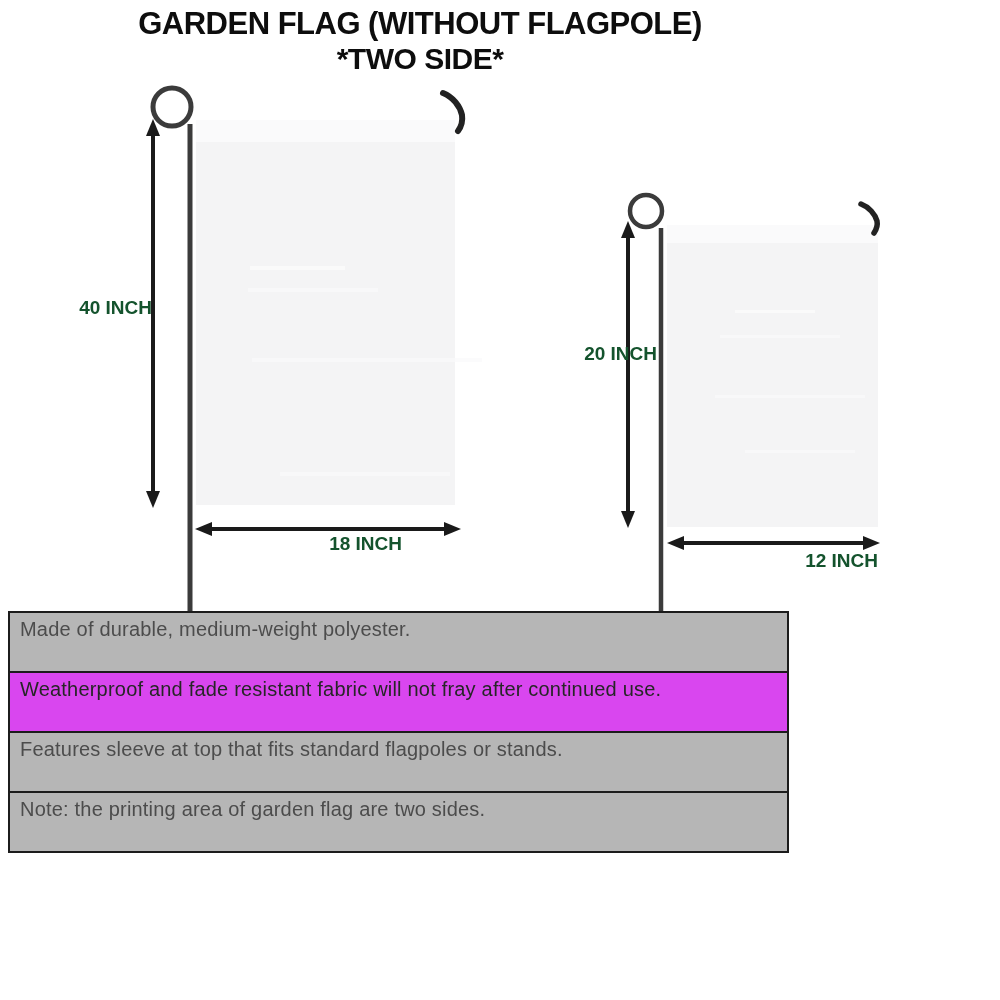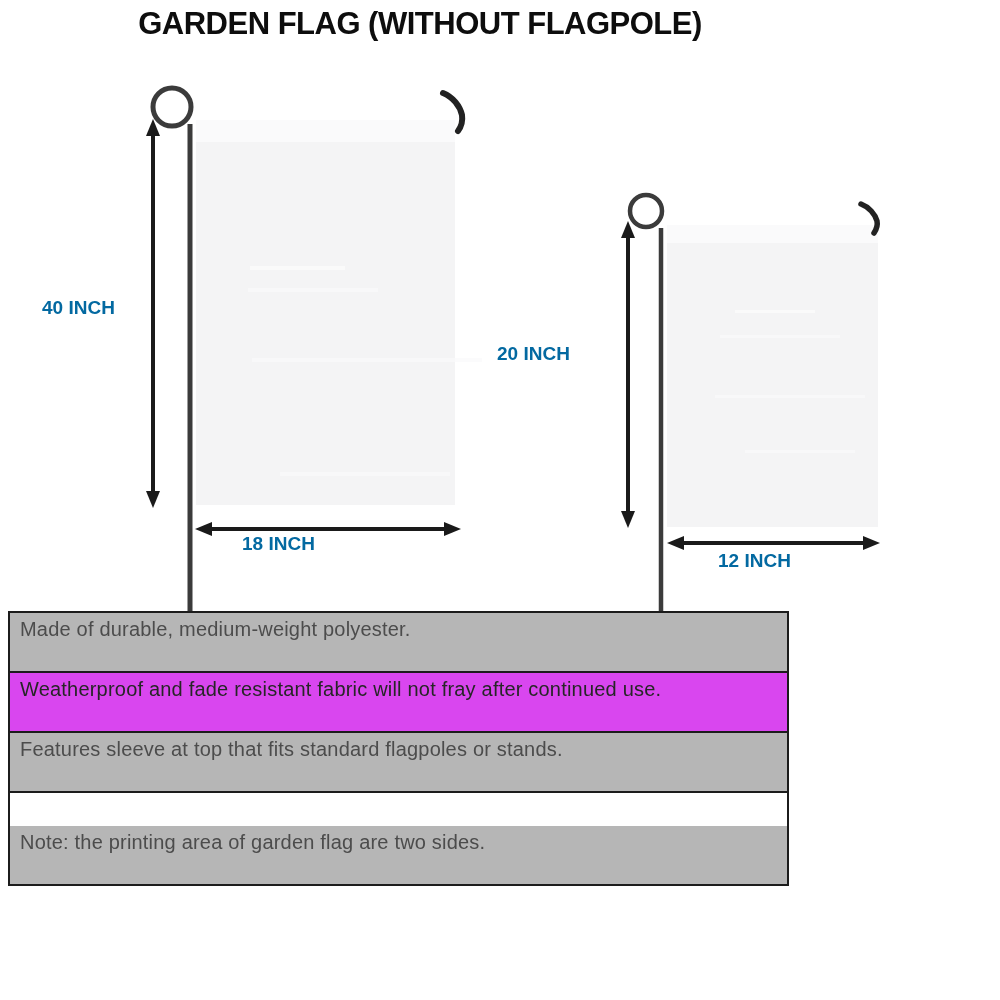--- a/index.html
+++ b/index.html
@@ -30,52 +30,53 @@
     font-size:31px;font-weight:800;letter-spacing:-0.5px;line-height:36px;
   }
   .title-line2{
     font-size:30px;font-weight:800;letter-spacing:-0.5px;line-height:34px;
   }
   
   #diagram-svg{position:absolute;left:0;top:0;}
   
   .dim-label{
     position:absolute;
-    font-size:19px;font-weight:700;color:#0369a1;
-    text-align:left;white-space:nowrap;
+    font-size:19px;font-weight:700;color:#14532d;
+    text-align:right;white-space:nowrap;
   }
   #label-40{left:42px;top:297px;width:110px;}
   #label-28{left:242px;top:533px;width:160px;}
   #label-18{left:497px;top:343px;width:160px;}
   #label-12{left:718px;top:550px;width:160px;}
   
   .feature-table{
     position:absolute;left:8px;top:611px;width:777px;
     border:2px solid var(--table-border);
   }
   .feature-row{
     height:53px;
     padding:5px 12px 0 10px;
     box-sizing:content-box;
     font-size:20px;
     letter-spacing:0.2px;
     border-bottom:2px solid var(--table-border);
     overflow:hidden;
   }
-  .feature-row:last-child{border-bottom:none;margin-top:33px;}
+  .feature-row:last-child{border-bottom:none;}
   .feature-row.gray{background:var(--table-gray);color:var(--row-text-on-gray);}
   .feature-row.white{background:#d946ef;color:var(--row-text-on-white);}
 </style>
 </head>
 <body>
 
 <div id="canvas">
 
   <div class="title-block">
     <div class="title-line1">GARDEN FLAG (WITHOUT FLAGPOLE)</div>
+    <div class="title-line2">*TWO SIDE*</div>
   </div>
 
   <svg id="diagram-svg" width="1000" height="620" viewBox="0 0 1000 620">
 
     <rect x="196" y="120" width="259" height="385" fill="var(--flag-fill)"></rect>
 
     <rect x="196" y="120" width="259" height="22" fill="var(--flag-sleeve)"></rect>
 
     <g opacity="0.7">
       <rect x="250" y="266" width="95" height="4" fill="#fdfdfd"></rect>

